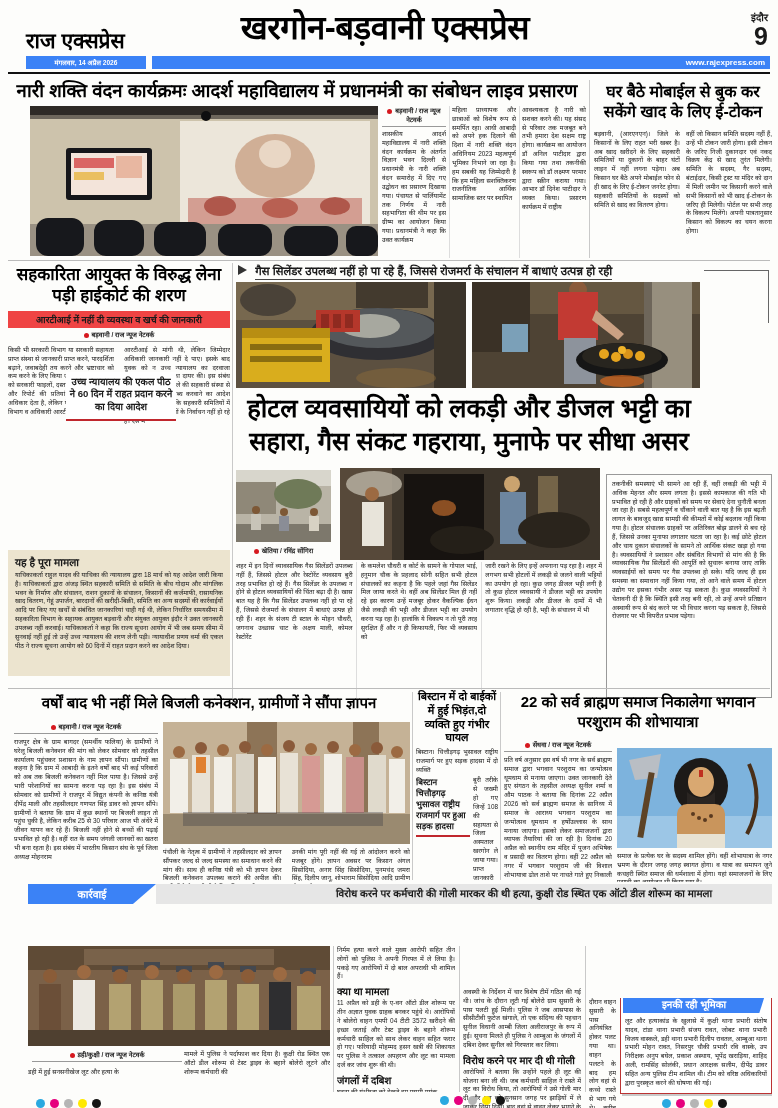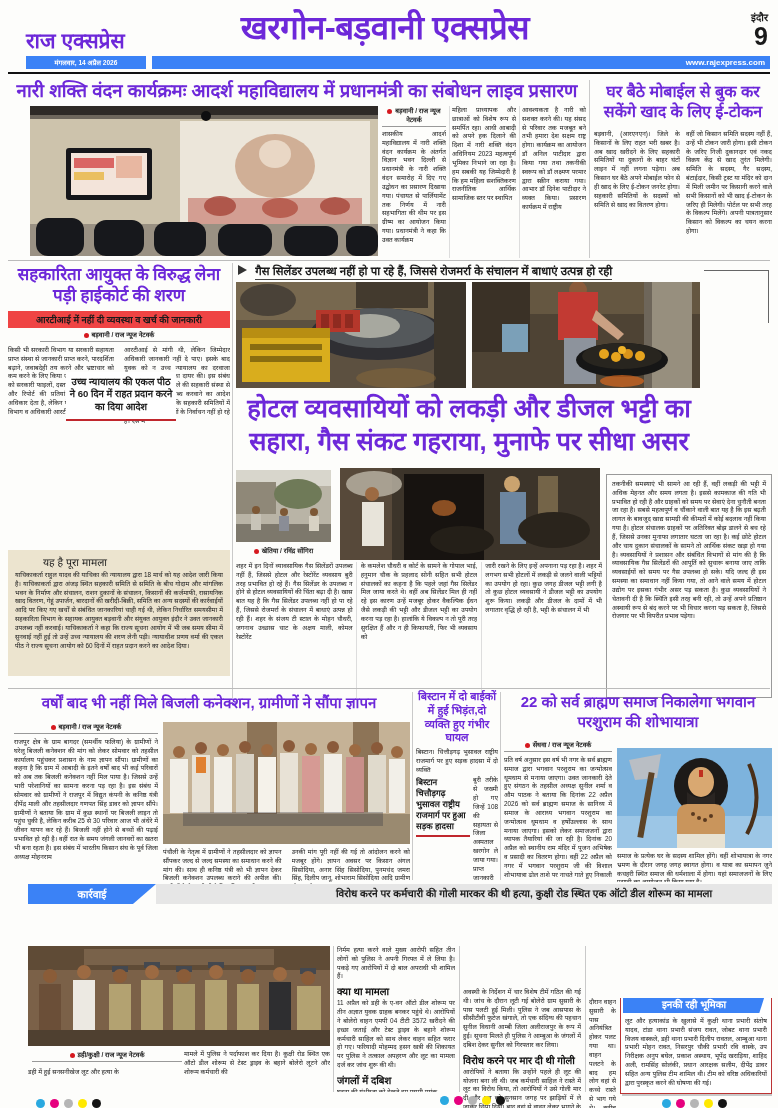--- a/index.html
+++ b/index.html
@@ -1,19 +1,19 @@
 <!DOCTYPE html>
 <html lang="hi"><head>
 <meta charset="utf-8">
 <style>
   html,body{margin:0;padding:0;background:#888;}
   .page{position:relative;width:778px;height:1108px;background:#fdfdfb;margin:0 auto;overflow:hidden;
         font-family:"Liberation Sans","DejaVu Sans",sans-serif;color:#1a1a1a;}
   .abs{position:absolute;}
-  .hl{font-weight:800;color:#6d28d9;line-height:1.22;}
+  .hl{font-weight:800;color:#000000;line-height:1.22;}
   .center{text-align:center;}
   .bt{font-size:6.4px;line-height:1.38;text-align:justify;color:#222;overflow:hidden;}
   .byl{font-size:6.6px;font-weight:700;text-align:center;border-bottom:1px solid #999;padding-bottom:2px;color:#222;}
   .dot{display:inline-block;width:5px;height:5px;border-radius:50%;background:#d6191f;margin-right:3px;vertical-align:middle;}
   .sub{font-size:9px;font-weight:800;color:#111;margin:3px 0 1px 0;text-align:left;}
   .vr{background:#c9c9c9;width:1px;}
   .hrline{background:#bbb;height:1px;}
   .red{background:#3b82f6;}
   .quotebox{background:#fff;border-bottom:2px solid #c0272d;font-size:9.6px;font-weight:800;text-align:center;line-height:1.3;padding:4px 3px 6px 3px;}
   .pdot{display:inline-block;width:9px;height:9px;border-radius:5px;margin-right:5px;vertical-align:middle;}
@@ -80,32 +80,32 @@
   <div class="abs vr" style="left:589px;top:80px;height:178px;"></div>
 
   <div class="abs hl center" style="left:594px;top:82px;width:178px;font-size:16px;line-height:1.25;">घर बैठे मोबाईल से बुक कर सकेंगे खाद के लिए ई-टोकन</div>
   <div class="abs" style="left:594px;top:130px;width:178px;height:128px;column-count:2;column-gap:6px;">
     <div class="bt">बड़वानी, (आरएनएन)। जिले के किसानों के लिए राहत भरी खबर है। अब खाद खरीदने के लिए सहकारी समितियों या दुकानों के बाहर घंटों लाइन में नहीं लगना पड़ेगा। अब किसान घर बैठे अपने मोबाईल फोन से ही खाद के लिए ई-टोकन जनरेट होगा। सहकारी समितियों के सदस्यों को समिति से खाद का वितरण होगा।</div>
     <div class="bt">वहीं जो किसान समिति सदस्य नहीं हैं, उन्हें भी टोकन जारी होगा। इसी टोकन के जरिए निजी दुकानदार एवं नकद विक्रय केंद्र से खाद तुरंत मिलेगी। समिति के सदस्य, गैर सदस्य, बंटाईदार, किसी ट्रस्ट या मंदिर को दान में मिली जमीन पर किसानी करने वाले सभी किसानों को भी खाद ई-टोकन के जरिए ही मिलेगी। पोर्टल पर सभी तरह के विकल्प मिलेंगे। अपनी पात्रतानुसार किसान को विकल्प का चयन करना होगा।</div>
   </div>
 
   <div class="abs hrline" style="left:8px;top:260px;width:762px;"></div>
 
-  <div class="abs hl center" style="left:8px;top:265px;width:222px;font-size:17px;font-family:Liberation Serif, serif;">सहकारिता आयुक्त के विरुद्ध लेना पड़ी हाईकोर्ट की शरण</div>
+  <div class="abs hl center" style="left:8px;top:265px;width:222px;font-size:17px;">सहकारिता आयुक्त के विरुद्ध लेना पड़ी हाईकोर्ट की शरण</div>
   <div class="abs center" style="left:8px;top:311px;width:222px;background:#ef4444;font-size:9.4px;font-weight:800;padding:2px 0;">आरटीआई में नहीं दी व्यवस्था व खर्च की जानकारी</div>
   <div class="abs byl" style="left:40px;top:330px;width:158px;">
     <span class="dot"></span><span>बड़वानी / राज न्यूज नेटवर्क</span>
   </div>
   <div class="abs" style="left:8px;top:346px;width:222px;height:200px;">
     <div class="bt abs" style="left:0;top:0;width:106px;height:200px;">किसी भी सरकारी विभाग या सरकारी सहायता प्राप्त संस्था से जानकारी प्राप्त करने, पारदर्शिता बढ़ाने, जवाबदेही तय करने और भ्रष्टाचार को कम करने के लिए किया जाता है। यह नागरिकों को सरकारी फाइलों, दस्तावेजों, कार्यों की जांच और रिपोर्ट की प्रतियां मांगने का कानूनी अधिकार देता है, लेकिन ऐसे मामले में संबंधित विभाग व अधिकारी आरटीआई एक्ट का</div>
     <div class="bt abs" style="left:116px;top:0;width:106px;height:200px;">आरटीआई से मांगी थी, लेकिन जिम्मेदार अधिकारी जानकारी नहीं दे पाए। इसके बाद युवक को न उच्च न्यायालय का दरवाजा खटखटाया और याचिका दायर की। इस संबंध में उच्च न्यायालय ने जिले की सहकारी संस्था से संबंधित सूचनाएं उपलब्ध करवाने का आदेश जारी किया है। बता दें कि सहकारी समितियों में लंबे समय से प्रतिनिधियों के निर्वाचन नहीं हो रहे हैं। ऐसे में</div>
     <div class="abs quotebox" style="left:58px;top:26px;width:104px;">उच्च न्यायालय की एकल पीठ ने 60 दिन में राहत प्रदान करने का दिया आदेश</div>
   </div>
   <div class="abs" style="left:8px;top:550px;width:222px;height:126px;background:#ece4cf;box-sizing:border-box;padding:5px 7px;">
-    <div style="font-size:10.5px;font-weight:400;margin-bottom:2px;margin-left:28px;">यह है पूरा मामला</div>
+    <div style="font-size:10.5px;font-weight:700;margin-bottom:2px;">यह है पूरा मामला</div>
     <div class="bt" style="height:100px;">याचिकाकर्ता राहुल यादव की याचिका की न्यायालय द्वारा 18 मार्च को यह आदेश जारी किया है। याचिकाकर्ता द्वारा अंजड़ स्थित सहकारी समिति से समिति के बीच गोदाम और मांगलिक भवन के निर्माण और संचालन, राशन दुकानों के संचालन, किसानों की कर्जमाफी, रासायनिक खाद वितरण, गेहूं उपार्जन, बारदानों की खरीदी-बिक्री, समिति का अन्य सदस्यों की कार्रवाईयों आदि पर किए गए खर्चों से संबंधित जानकारियां चाही गई थी, लेकिन निर्धारित समयसीमा में सहकारिता विभाग के सहायक आयुक्त बड़वानी और संयुक्त आयुक्त इंदौर ने उक्त जानकारी उपलब्ध नहीं करवाई। याचिकाकर्ता ने कहा कि राज्य सूचना आयोग में भी जब समय सीमा में सुनवाई नहीं हुई तो उन्हें उच्च न्यायालय की शरण लेनी पड़ी। न्यायाधीश प्रणय वर्मा की एकल पीठ ने राज्य सूचना आयोग को 60 दिनों में राहत प्रदान करने का आदेश दिया।</div>
   </div>
 
   <div class="abs vr" style="left:232px;top:263px;height:435px;"></div>
 
   <div class="abs" style="left:238px;top:263px;width:470px;font-size:11.5px;font-weight:700;">
     <span style="display:inline-block;width:0;height:0;border-left:9px solid #333;border-top:5px solid transparent;border-bottom:5px solid transparent;margin-right:5px;"></span>
     <span style="border-bottom:1.5px solid #444;padding-bottom:2px;">गैस सिलेंडर उपलब्ध नहीं हो पा रहे हैं, जिससे रोजमर्रा के संचालन में बाधाएं उत्पन्न हो रही</span>
   </div>
   <div class="abs" style="left:704px;top:270px;width:64px;height:52px;border-top:1.5px solid #666;border-right:1.5px solid #666;"></div>

